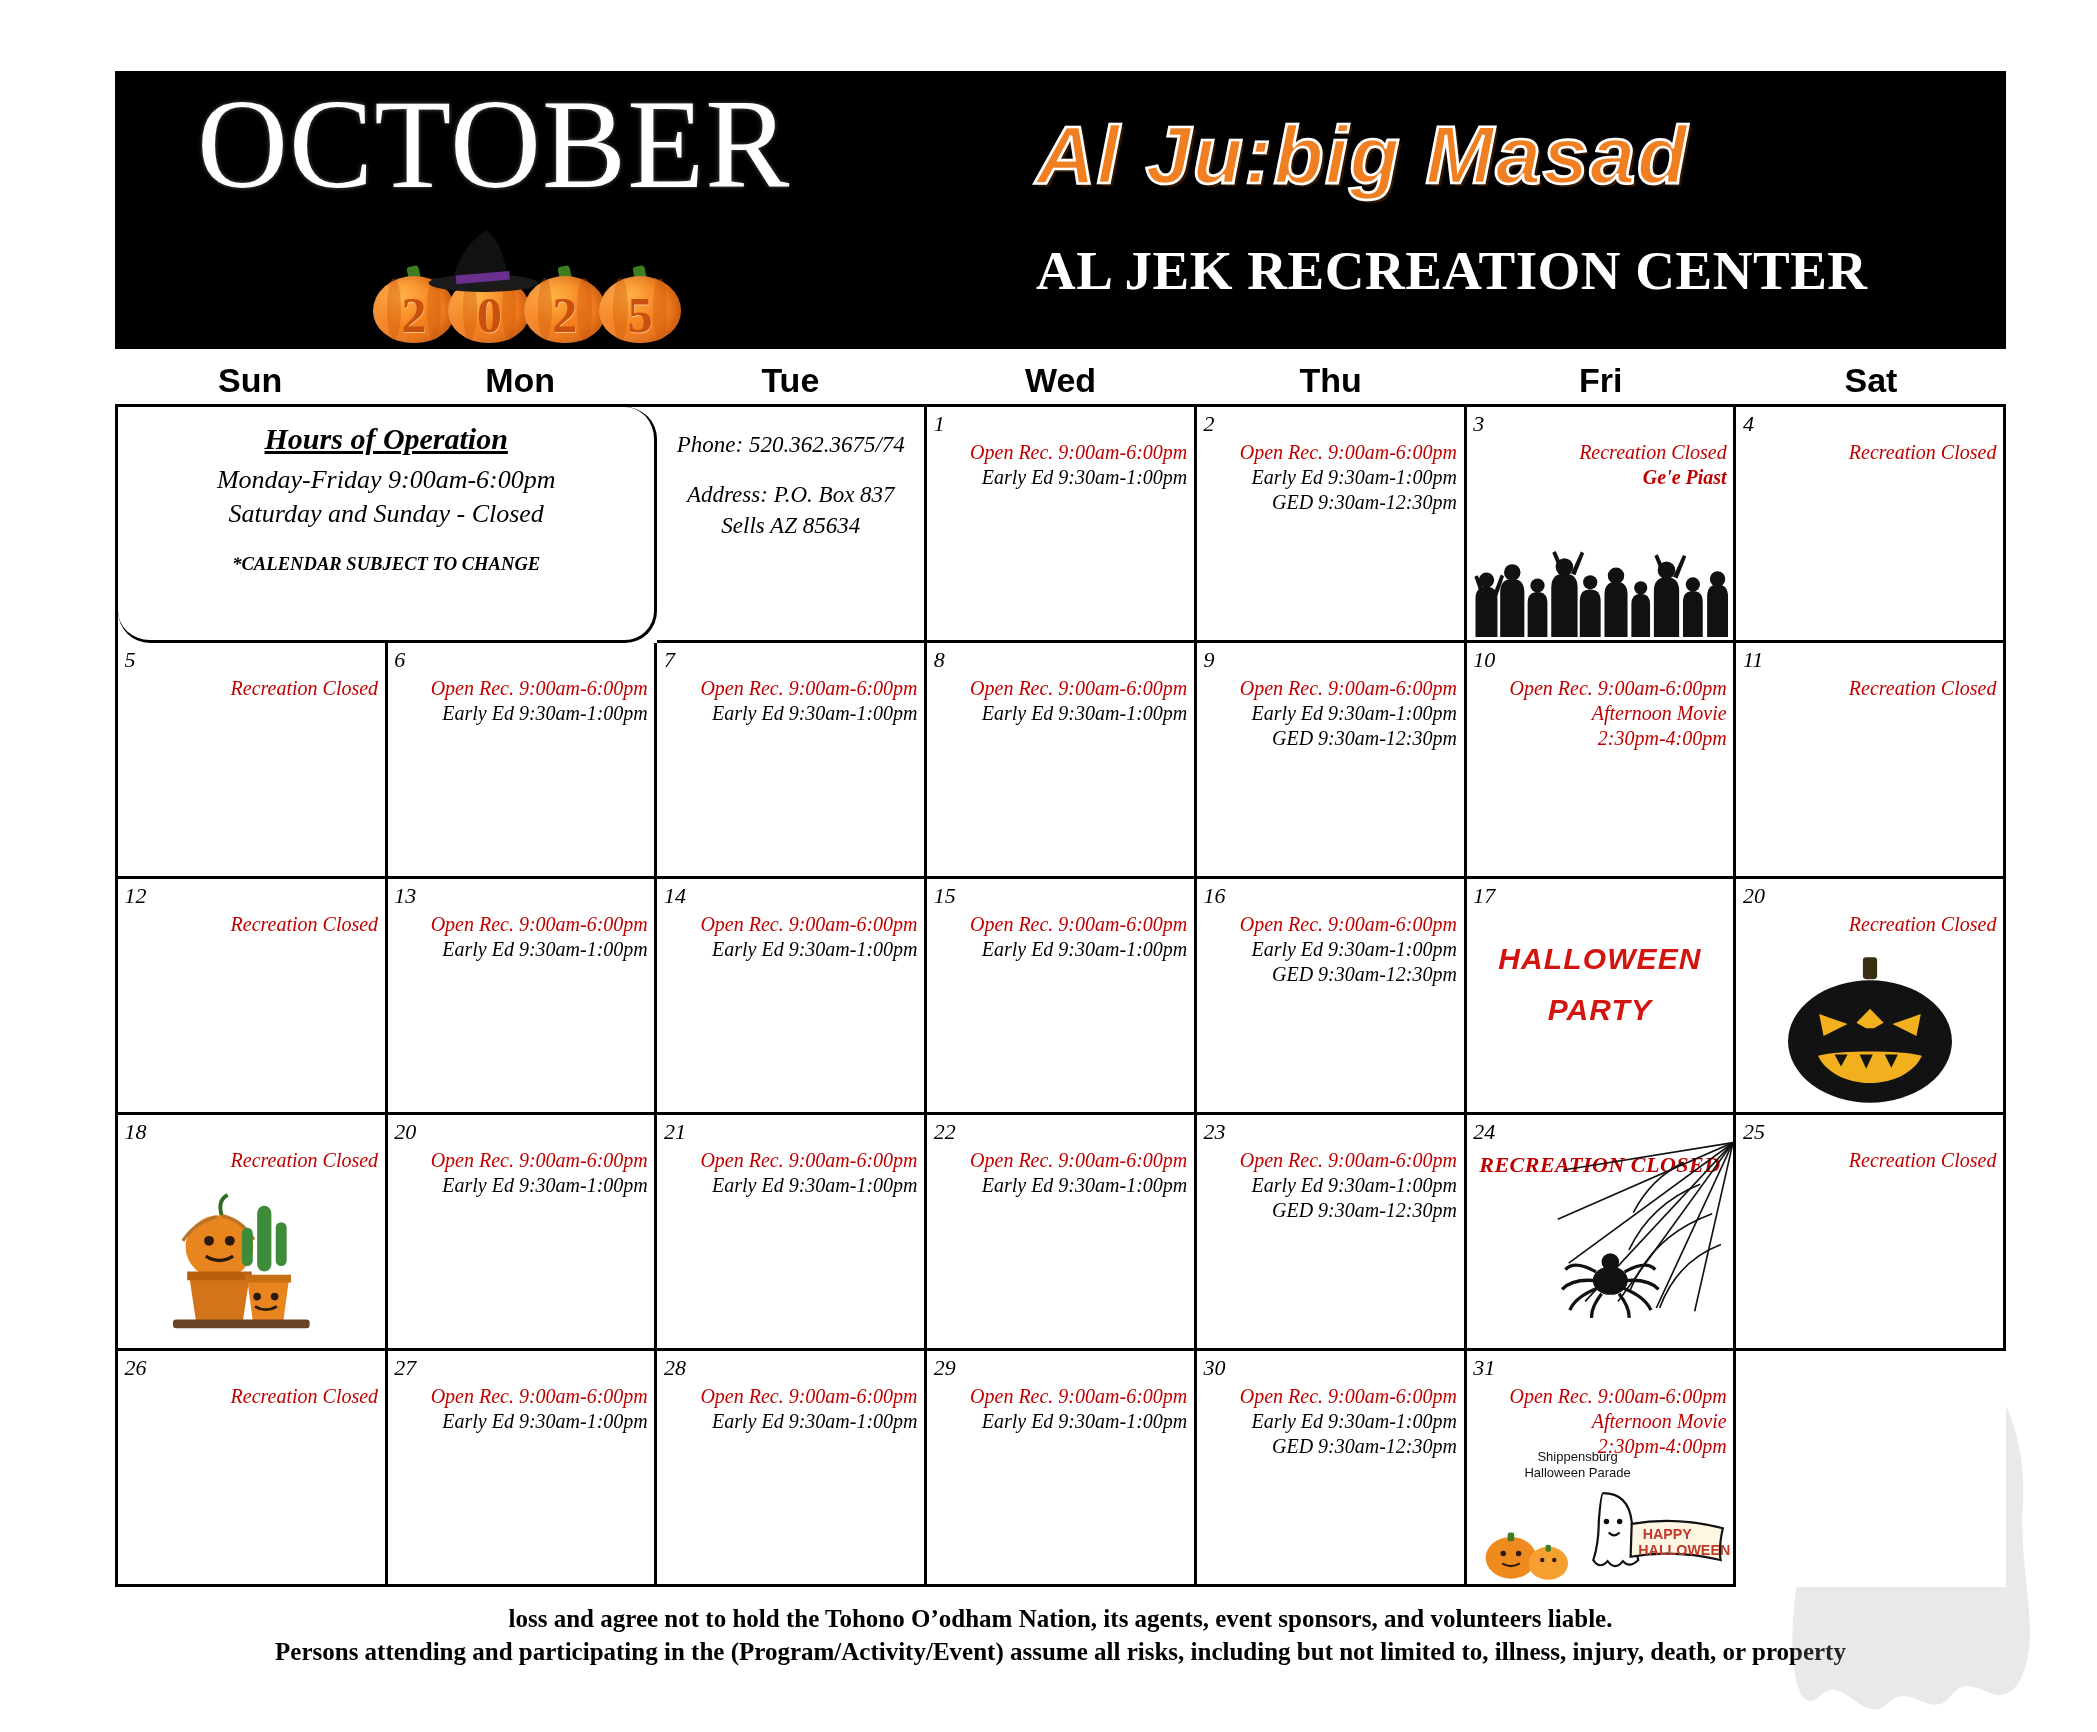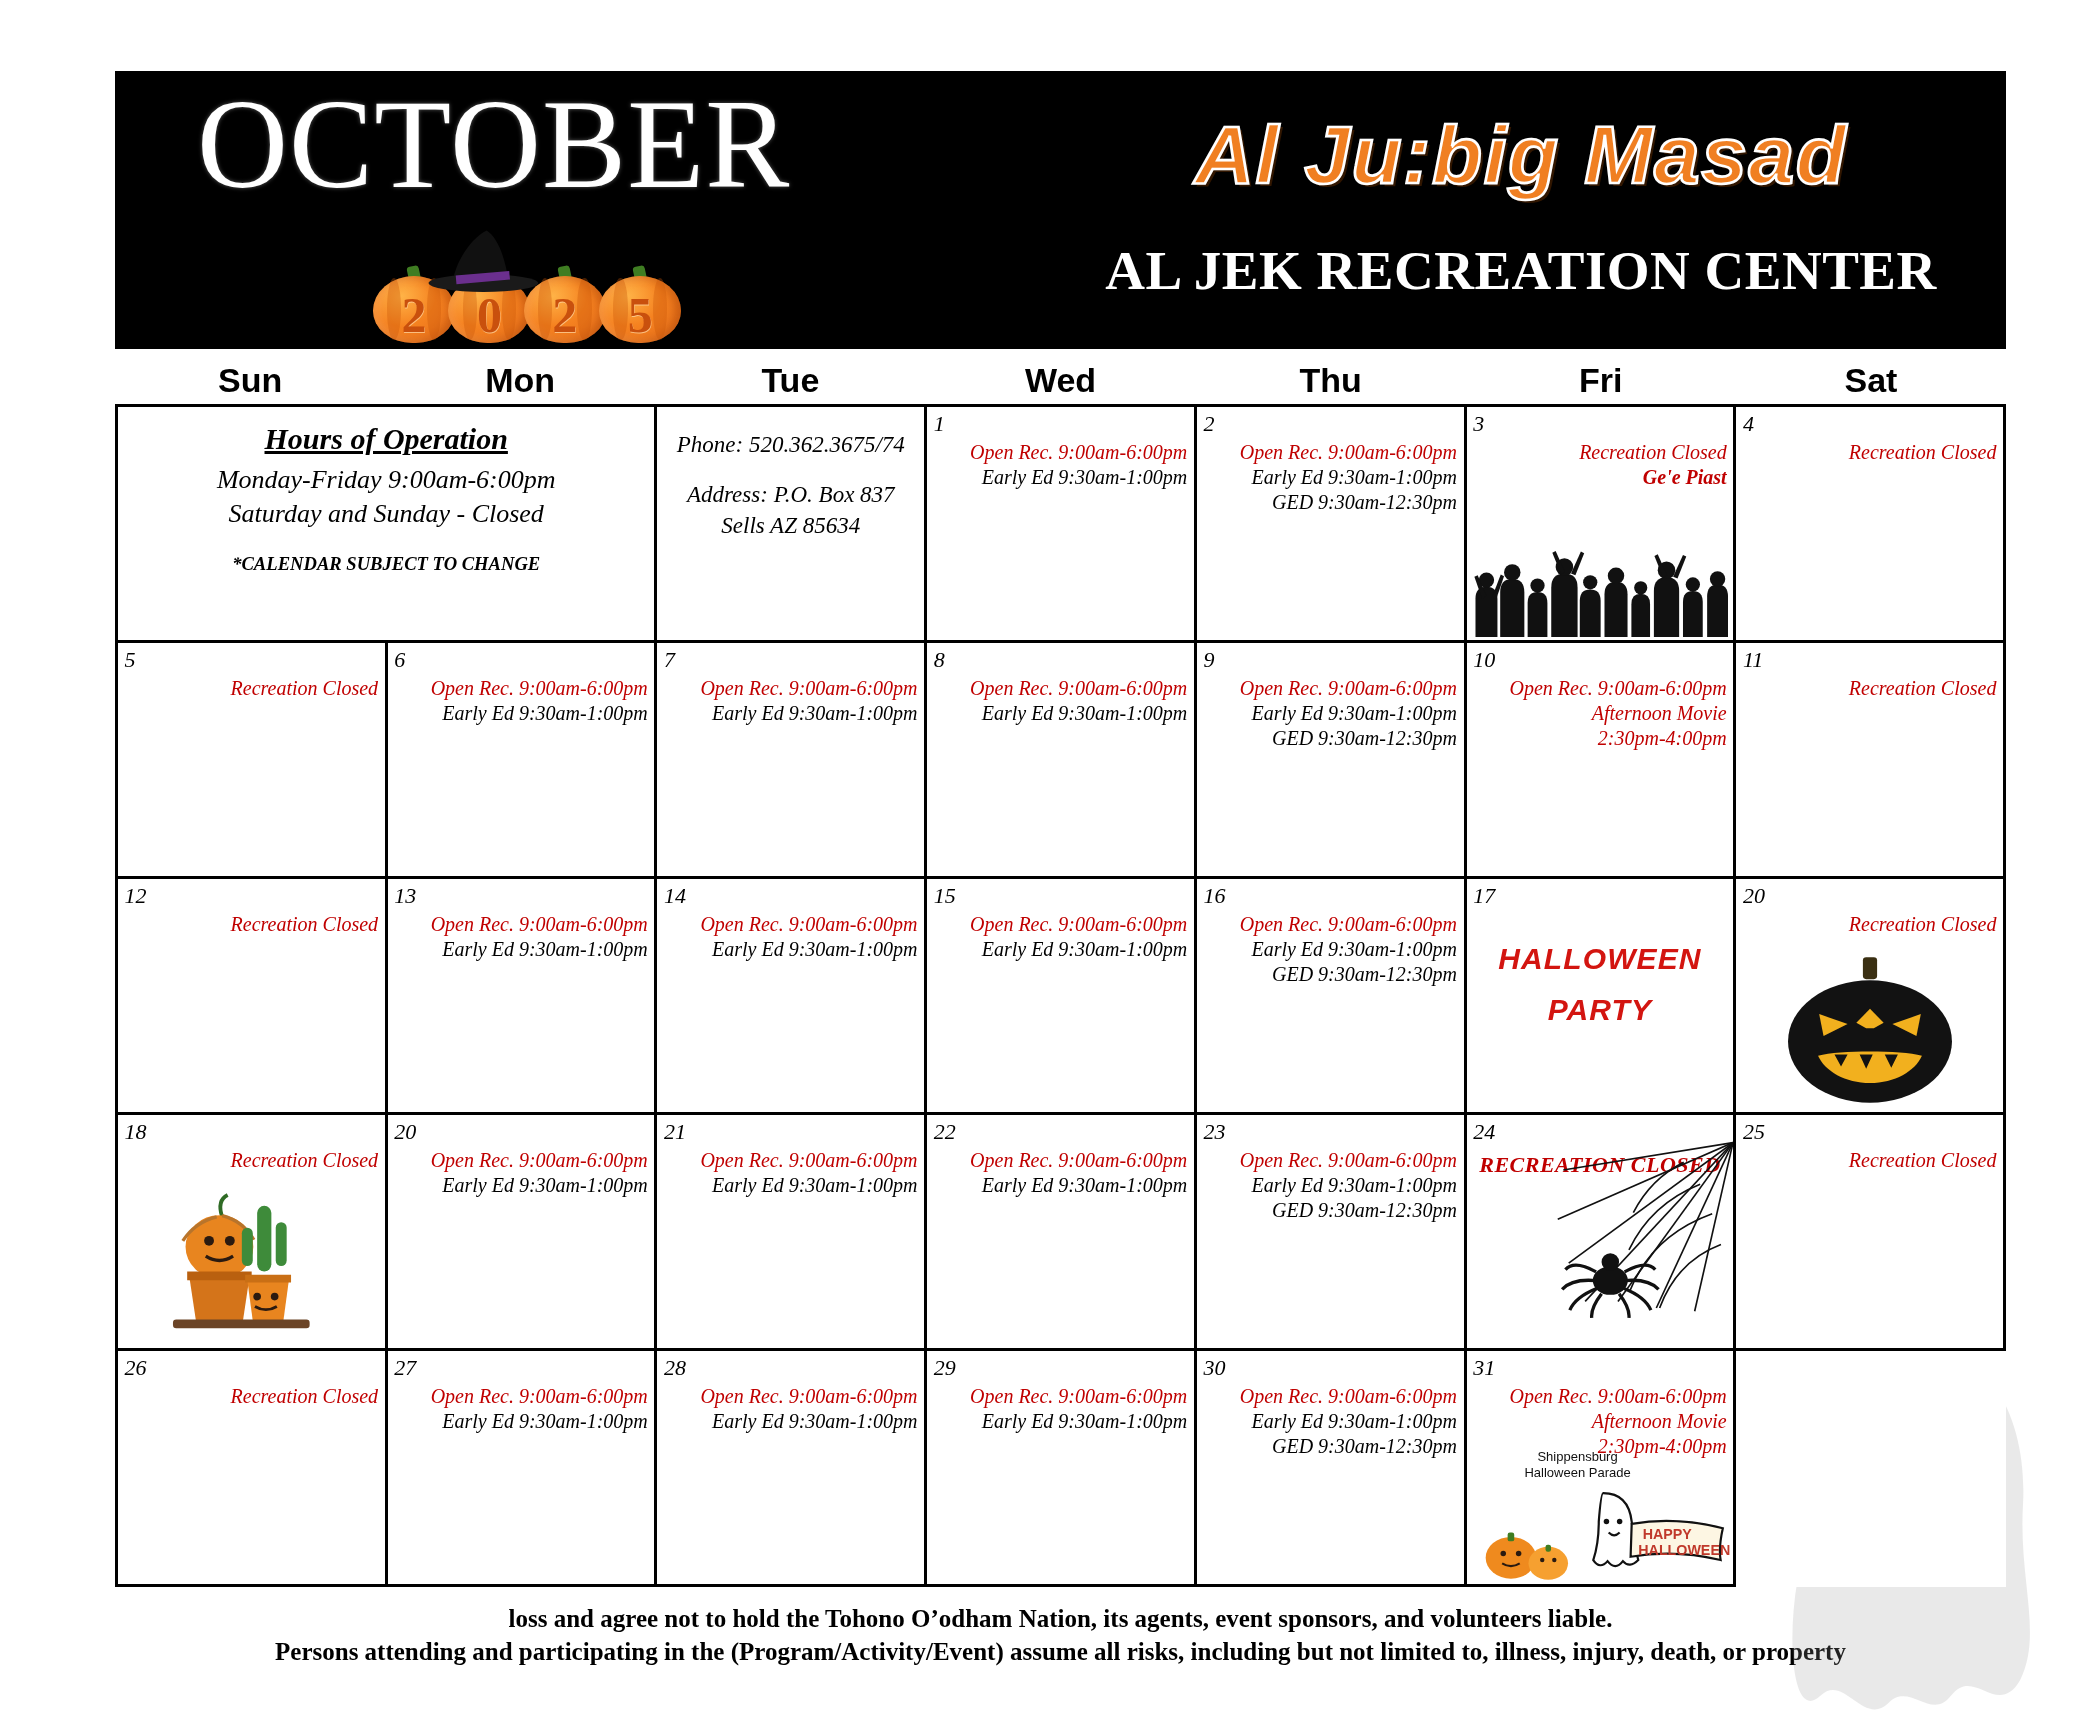--- a/index.html
+++ b/index.html
@@ -134,21 +134,20 @@
     border-radius: 50%;
     background: #07202f;
     z-index: 2;
   }
   .banner-right {
     position: relative;
     flex: 1;
     display: flex;
     flex-direction: column;
     justify-content: center;
-    align-items: center;
     padding-bottom: 11px;
   }
   .oodham-title {
     font-family: "Liberation Sans", sans-serif;
     font-size: 82px;
     font-weight: 700;
     font-style: italic;
     color: #f07f22;
     letter-spacing: 1.6px;
     -webkit-text-stroke: 2.7px #ffffff;
@@ -222,20 +221,21 @@
     white-space: nowrap;
   }
   .ev.black { color: #000000; }
   .ev.bold { font-weight: 700; }
 
   
   .info-cell {
     grid-column: span 2;
     text-align: center;
     padding-top: 14.2px;
+    border-radius: 32px;
   }
   .hours-title {
     font-family: "Liberation Serif", serif;
     font-style: italic;
     font-weight: 700;
     font-size: 30px;
     text-decoration: underline;
     color: #000;
     margin-bottom: 7.7px;
   }

